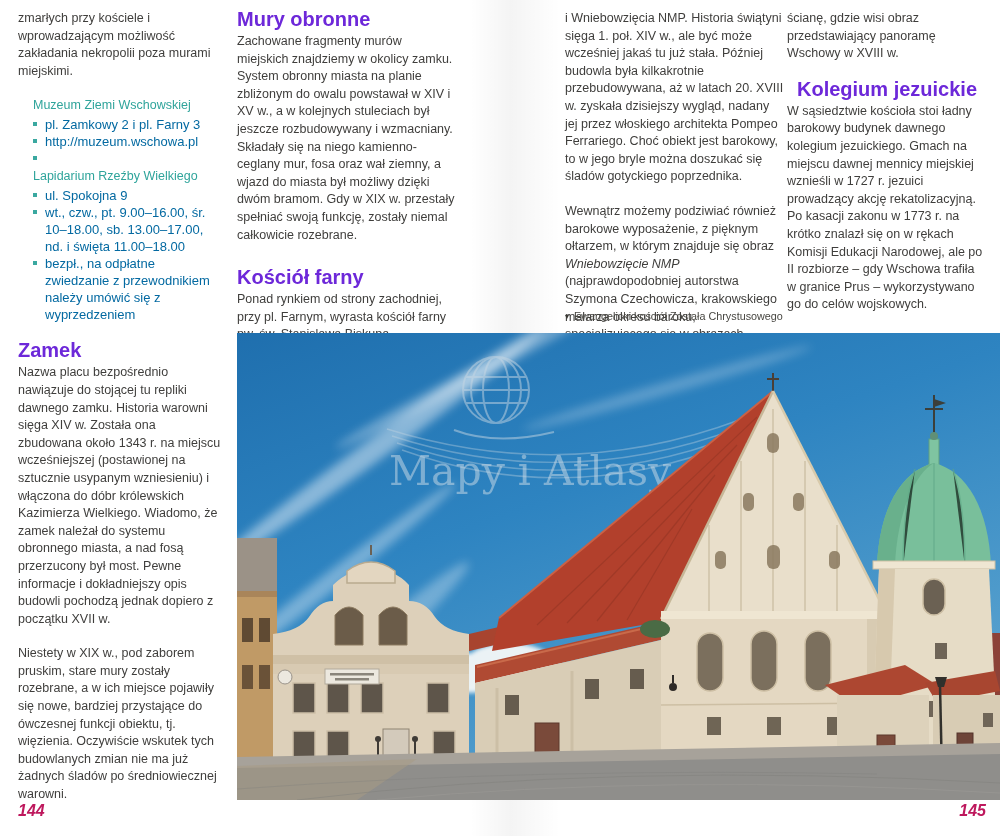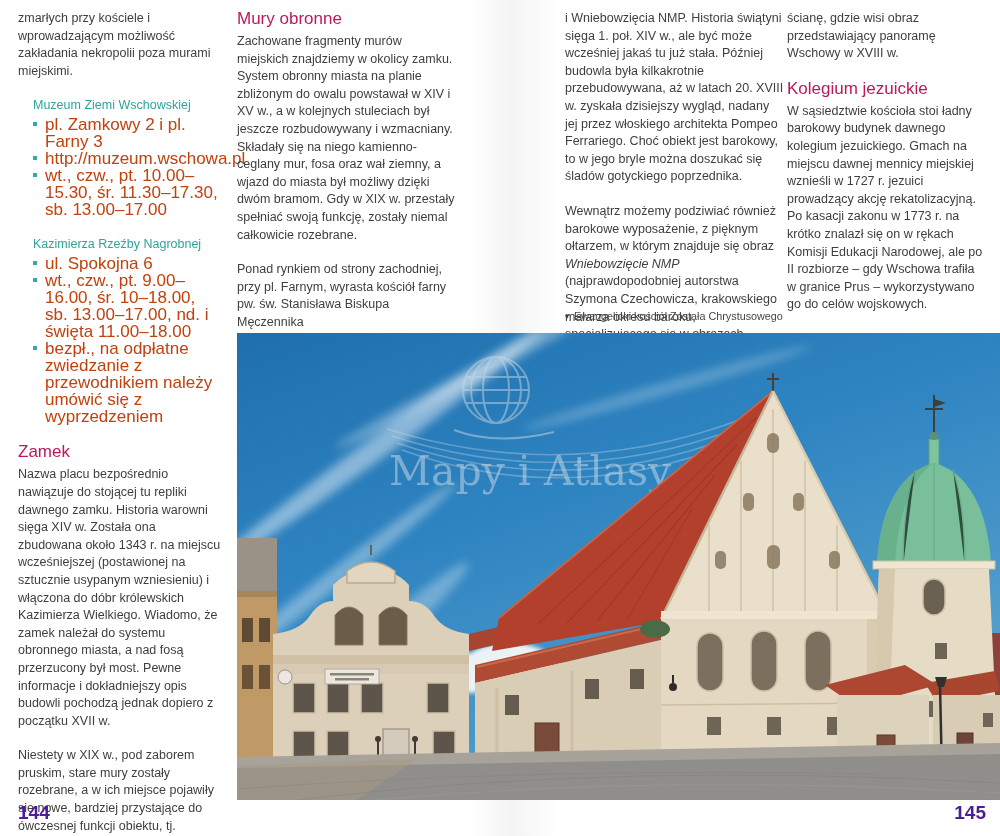--- a/index.html
+++ b/index.html
@@ -6,69 +6,70 @@
   .spread{position:relative;width:1000px;height:836px;background:#ffffff;overflow:hidden;
           font-family:"Liberation Sans",sans-serif;color:#3f3e3c;}
   .gutter{position:absolute;left:470px;top:0;width:90px;height:836px;pointer-events:none;
           background:linear-gradient(to right,rgba(0,0,0,0),rgba(0,0,0,0.045) 45%,rgba(0,0,0,0));}
   .col{position:absolute;top:10px;}
   .c1{left:18px;width:204px;}
   .c2{left:237px;width:219px;}
   .c3{left:565px;width:219px;}
   .c4{left:787px;width:200px;}
   .body{font-size:12.5px;line-height:17.6px;margin:0 0 17px 0;color:#3f3e3c;text-align:left;}
-  .head{font-size:17px;line-height:18px;font-weight:normal;color:#be185d;margin:0 0 5px 0;}
+  .head{font-size:20px;line-height:18px;font-weight:bold;color:#6d28d9;margin:0 0 5px 0;}
   .mt{margin-top:24px;}
-  .mt2{}
+  .mt2{text-align:center;}
   .zamek-head{margin-top:12px;}
   .info{margin:0 0 18px 0;padding-left:15px;}
   .info-title{font-size:12.5px;font-weight:normal;color:#2fa49b;line-height:17px;margin-bottom:2px;}
-  .info-item{position:relative;font-size:17px;line-height:17px;color:#c2410c;padding-left:12px;}
+  .info-item{position:relative;font-size:13px;line-height:17px;color:#0369a1;padding-left:12px;}
   .sq{position:absolute;left:0;top:6px;width:4px;height:4px;background:#3aa8a0;}
   em{font-style:italic;text-align:right;}
   .caption{position:absolute;left:565px;top:310px;font-size:10.8px;color:#474641;}
   .cap-ic{display:inline-block;font-size:8px;color:#3a3935;margin-right:5px;transform:translateY(-1px);}
   .photo{position:absolute;left:237px;top:333px;width:763px;height:467px;overflow:hidden;}
   .photo svg{display:block;}
-  .pn{position:absolute;font-size:19px;font-weight:bold;color:#4c1d95;}
+  .pn{position:absolute;font-size:16px;font-weight:bold;color:#be185d;font-style:italic;}
   .pn.left{left:18px;top:802px;}
   .pn.right{right:14px;top:802px;text-align:center;}
 </style>
 </head>
 <body>
 
 <div class="spread">
   <div class="gutter"></div>
 
   <div class="col c1">
     <p class="body">zmarłych przy kościele i wprowadzającym możliwość zakładania nekropolii poza murami miejskimi.</p>
 
     <div class="info">
       <div class="info-title">Muzeum Ziemi Wschowskiej</div>
       <div class="info-item"><span class="sq"></span><span>pl. Zamkowy 2 i pl. Farny 3</span></div>
       <div class="info-item"><span class="sq"></span><span>http://muzeum.wschowa.pl</span></div>
-      <div class="info-item"><span class="sq"></span><span>wt., czw., pt. 10.00–15.30, śr. 11.30–17.30, sb. 13.00–17.00</span></div>
+      <div class="info-item"><span class="sq"></span></div>
     </div>
 
     <div class="info">
-      <div class="info-title">Kazimierza Rzeźby Nagrobnej</div>
-      <div class="info-item"><span class="sq"></span><span>ul. Spokojna 6</span></div>
+      <div class="info-title">Lapidarium Rzeźby Wielkiego</div>
+      <div class="info-item"><span class="sq"></span><span>ul. Spokojna 9</span></div>
       <div class="info-item"><span class="sq"></span><span>wt., czw., pt. 9.00–16.00, śr. 10–18.00, sb. 13.00–17.00, nd. i święta 11.00–18.00</span></div>
       <div class="info-item"><span class="sq"></span><span>bezpł., na odpłatne zwiedzanie z przewodnikiem należy umówić się z wyprzedzeniem</span></div>
     </div>
 
     <h2 class="head zamek-head">Zamek</h2>
     <p class="body">Nazwa placu bezpośrednio nawiązuje do stojącej tu repliki dawnego zamku. Historia warowni sięga XIV w. Została ona zbudowana około 1343 r. na miejscu wcześniejszej (postawionej na sztucznie usypanym wzniesieniu) i włączona do dóbr królewskich Kazimierza Wielkiego. Wiadomo, że zamek należał do systemu obronnego miasta, a nad fosą przerzucony był most. Pewne informacje i dokładniejszy opis budowli pochodzą jednak dopiero z początku XVII w.</p>
     <p class="body">Niestety w XIX w., pod zaborem pruskim, stare mury zostały rozebrane, a w ich miejsce pojawiły się nowe, bardziej przystające do ówczesnej funkcji obiektu, tj. więzienia. Oczywiście wskutek tych budowlanych zmian nie ma już żadnych śladów po średniowiecznej warowni.</p>
 
   </div>
 
   <div class="col c2">
     <h2 class="head">Mury obronne</h2>
     <p class="body">Zachowane fragmenty murów miejskich znajdziemy w okolicy zamku. System obronny miasta na planie zbliżonym do owalu powstawał w XIV i XV w., a w kolejnych stuleciach był jeszcze rozbudowywany i wzmacniany. Składały się na niego kamienno-ceglany mur, fosa oraz wał ziemny, a wjazd do miasta był możliwy dzięki dwóm bramom. Gdy w XIX w. przestały spełniać swoją funkcję, zostały niemal całkowicie rozebrane.</p>
+    <h2 class="head mt">Kościół farny</h2>
     <p class="body">Ponad rynkiem od strony zachodniej, przy pl. Farnym, wyrasta kościół farny pw. św. Stanisława Biskupa Męczennika</p>
   </div>
 
   <div class="col c3">
     <p class="body">i Wniebowzięcia NMP. Historia świątyni sięga 1. poł. XIV w., ale być może wcześniej jakaś tu już stała. Później budowla była kilkakrotnie przebudowywana, aż w latach 20. XVIII w. zyskała dzisiejszy wygląd, nadany jej przez włoskiego architekta Pompeo Ferrariego. Choć obiekt jest barokowy, to w jego bryle można doszukać się śladów gotyckiego poprzednika.</p>
     <p class="body"><span>Wewnątrz możemy podziwiać również barokowe wyposażenie, z pięknym ołtarzem, w którym znajduje się obraz </span><em>Wniebowzięcie NMP</em><span> (najprawdopodobniej autorstwa Szymona Czechowicza, krakowskiego malarza okresu baroku, specjalizującego się w obrazach ołtarzowych). Będąc w środku, warto jeszcze spojrzeć na zachodnią</span></p>
   </div>
 
   <div class="col c4">
     <p class="body">ścianę, gdzie wisi obraz przedstawiający panoramę Wschowy w XVIII w.</p>

